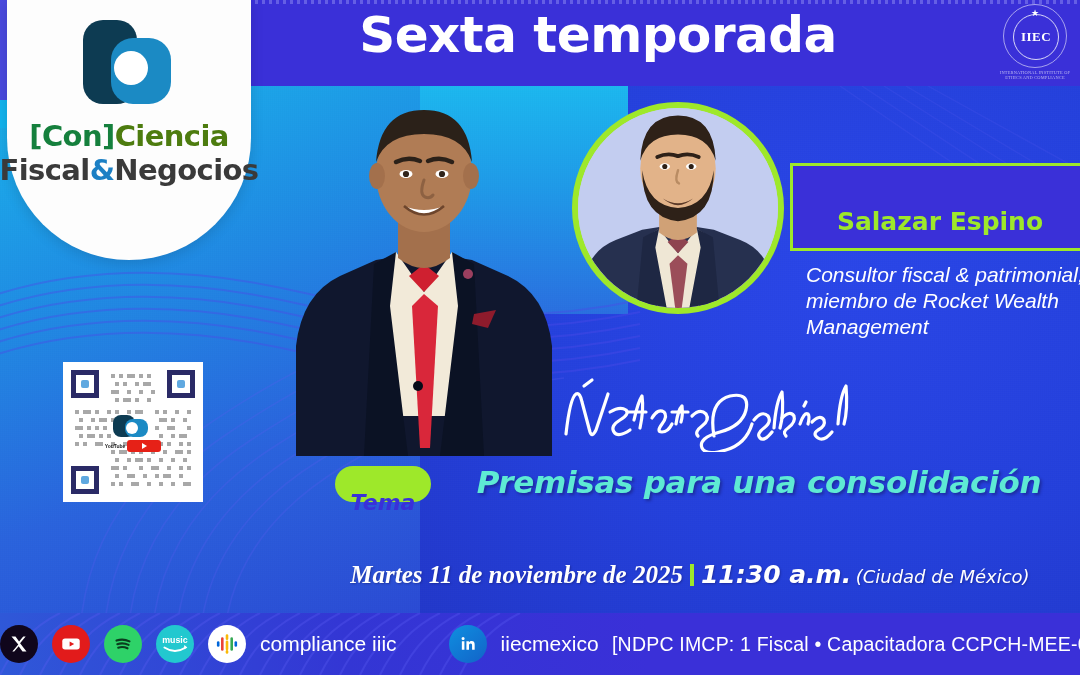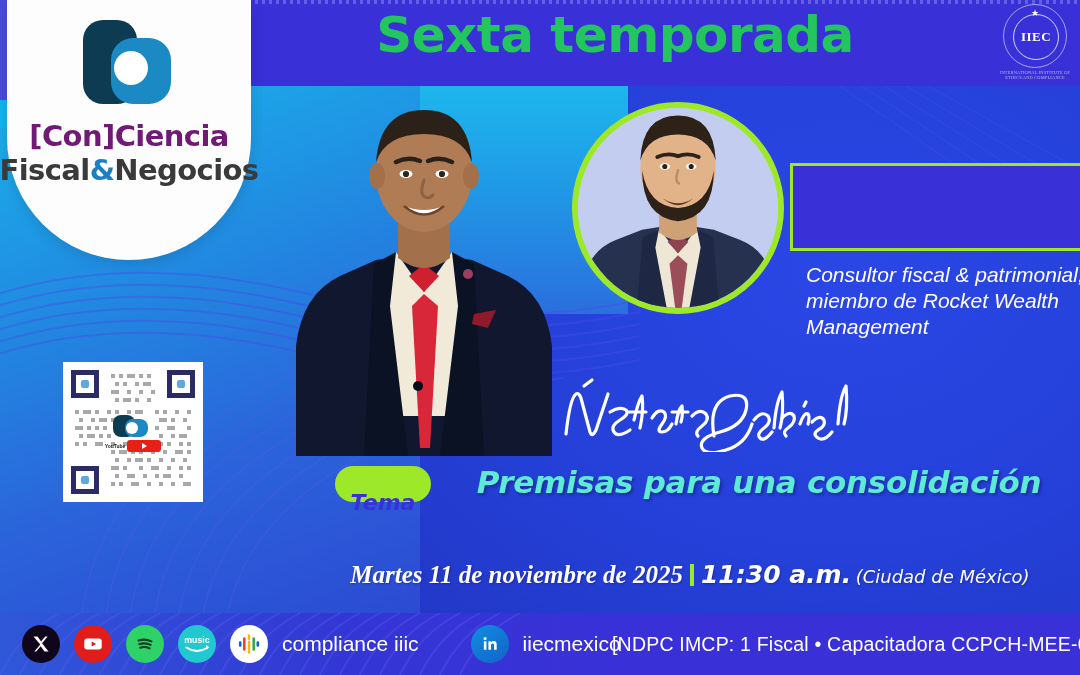--- a/index.html
+++ b/index.html
@@ -41,23 +41,23 @@
   .header {
     position:absolute; left:248px; top:0; width:832px; height:86px;
     background:#3a30d8;
   }
   .header-top-dots {
     position:absolute; left:0; top:0; width:100%; height:4px;
     background:repeating-linear-gradient(90deg,#6f6ae8 0 3px, #3a30d8 3px 7px);
     opacity:.8;
   }
   .header-title {
-    position:absolute; left:17px; top:6px; width:700px;
+    position:absolute; left:0; top:6px; width:700px;
     text-align:center;
-    color:#22c55e;
+    color:#ffffff;
     font-size:50px; font-weight:bold;
     letter-spacing:-.5px;
     font-family:"DejaVu Sans", sans-serif;
   }
 
   
   .seal { position:absolute; right:8px; top:4px; width:74px; height:80px; }
   .seal-circle {
     position:relative; width:64px; height:64px; margin:0 auto;
     border-radius:50%;
@@ -82,22 +82,22 @@
   .logo-card {
     position:absolute; left:7px; top:0; width:244px; height:260px;
     background:#fdfdfd;
     border-bottom-left-radius:122px; border-bottom-right-radius:122px;
     box-shadow:0 3px 14px rgba(0,0,0,.14);
     display:flex; flex-direction:column; align-items:center;
   }
   .logo-mark { margin-top:16px; width:104px; height:92px; position:relative; }
   .logo-line1 { margin-top:14px; font-size:29px; font-weight:bold; letter-spacing:-.6px;
                 font-family:"DejaVu Sans", sans-serif; line-height:1; }
-  .logo-line1 .con { color:#701a75; }
-  .logo-line1 .ciencia { color:#701a75; }
+  .logo-line1 .con { color:#15803d; }
+  .logo-line1 .ciencia { color:#4d7c0f; }
   .logo-line2 { margin-top:5px; font-size:29px; font-weight:bold; letter-spacing:-.6px;
                 font-family:"DejaVu Sans", sans-serif; line-height:1; color:#3a3a3a; }
   .logo-line2 .amp { color:#1b7fc4; }
 
   
   .qr-wrap { position:absolute; left:63px; top:362px; width:140px; height:140px;
              background:#fff; padding:8px; }
   .qr-canvas { width:124px; height:124px; position:relative; }
   .qr-dots { position:absolute; inset:0; }
   .finder { position:absolute; width:28px; height:28px; border:5px solid #2a2a66; background:#fff; }
@@ -188,21 +188,21 @@
                     font-family:"DejaVu Sans", sans-serif; }
   .datetime .city { font-size:18px; font-style:italic; font-family:"DejaVu Sans", sans-serif; }
 
   
   .footer {
     position:absolute; left:0; bottom:0; width:1080px; height:62px;
     background:linear-gradient(90deg,#2f58d8 0%, #3336d4 32%, #3a30d8 60%, #3a30d8 100%);
     display:flex; align-items:center;
   }
   .footer-waves { position:absolute; left:0; top:0; width:620px; height:62px; opacity:.5; }
-  .soc { position:relative; display:flex; align-items:center; gap:14px; padding-left:22px; }
+  .soc { position:relative; display:flex; align-items:center; gap:14px; padding-left:0; }
   .ic { width:38px; height:38px; border-radius:50%; display:flex; align-items:center;
         justify-content:center; flex:0 0 auto; }
   .ic svg { display:block; }
   .ic-x { background:#10061c; }
   .ic-yt { background:#e21b1b; }
   .ic-sp { background:#2ed268; }
   .ic-am { background:#22c8cf; }
   .ic-gp { background:#ffffff; }
   .ic-li { background:linear-gradient(140deg,#0f8fe0,#1263c8); }
   .soc-label { color:#fff; font-size:21px; font-family:"Liberation Sans", sans-serif; }
@@ -366,20 +366,21 @@
       <circle cx="92" cy="62" r="2.7" fill="#2c1f16"></circle>
       <circle cx="120" cy="62" r="2.7" fill="#2c1f16"></circle>
 
       <path d="M106,66 q-4,12 1,14" stroke="#b98c63" stroke-width="2.6" fill="none" stroke-linecap="round"></path>
     </svg>
   </div>
 
   <div class="spk-name-box">
     <div class="spk-name">
       <br>
+      <span>Salazar Espino</span>
     </div>
   </div>
   <div class="spk-role">
     <span>Consultor fiscal &amp; patrimonial,</span><br>
     <span>miembro de Rocket Wealth</span><br>
     <span>Management</span>
   </div>
 
   <div class="signature">
     <svg viewBox="0 0 300 80">

